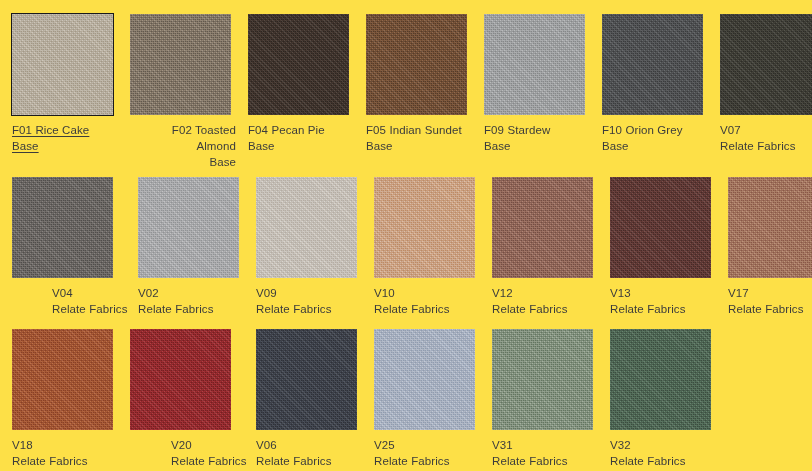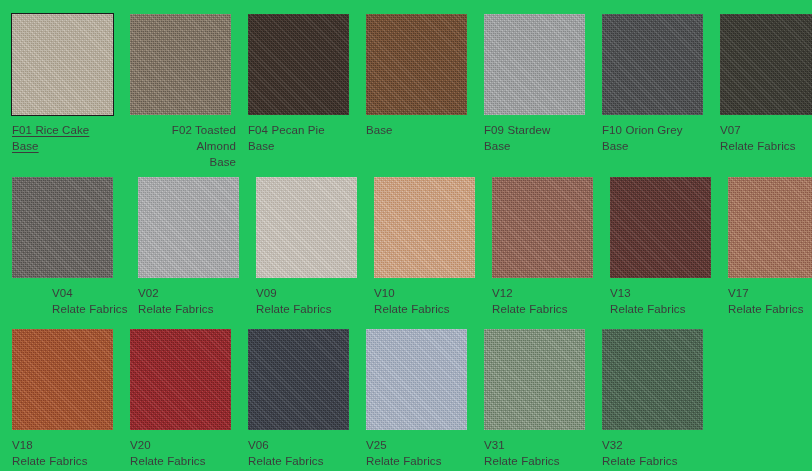--- a/index.html
+++ b/index.html
@@ -87,21 +87,21 @@
   .swatch-label .ln { display: block; }
 
   .swatch-cell.selected .swatch-label .ln {
     text-decoration: underline;
     text-underline-offset: 2px;
   }
 </style>
 </head>
 <body>
 
-<div id="swatch-grid" style="background: #22c55e;">
+<div id="swatch-grid" style="background: #fde047;">
     <div class="swatch-row row-0">
       <div class="swatch-cell selected">
         <div class="swatch-tile selected" style="background: rgb(185, 175, 158);">
           <span class="weave"></span>
           <span class="weave2"></span>
         </div>
         <div class="swatch-label" style="color: rgb(60, 60, 60);">
           <span class="ln">F01 Rice Cake</span>
           <span class="ln">Base</span>
         </div>
@@ -126,20 +126,21 @@
           <span class="ln">F04 Pecan Pie</span>
           <span class="ln">Base</span>
         </div>
       </div>
       <div class="swatch-cell">
         <div class="swatch-tile" style="background: rgb(110, 76, 51);">
           <span class="weave"></span>
           <span class="weave2"></span>
         </div>
         <div class="swatch-label" style="color: rgb(60, 60, 60);">
+          <span class="ln">F05 Indian Sundet</span>
           <span class="ln">Base</span>
         </div>
       </div>
       <div class="swatch-cell">
         <div class="swatch-tile" style="background: rgb(158, 160, 162);">
           <span class="weave"></span>
           <span class="weave2"></span>
         </div>
         <div class="swatch-label" style="color: rgb(60, 60, 60);">
           <span class="ln">F09 Stardew</span>
@@ -248,21 +249,21 @@
         <div class="swatch-label" style="color: rgb(60, 60, 60);">
           <span class="ln">V18</span>
           <span class="ln">Relate Fabrics</span>
         </div>
       </div>
       <div class="swatch-cell">
         <div class="swatch-tile" style="background: rgb(145, 38, 42);">
           <span class="weave"></span>
           <span class="weave2"></span>
         </div>
-        <div class="swatch-label" style="color: rgb(60, 60, 60);">
+        <div class="swatch-label" style="color: rgb(60, 60, 60); margin-left: 41px;">
           <span class="ln">V20</span>
           <span class="ln">Relate Fabrics</span>
         </div>
       </div>
       <div class="swatch-cell">
         <div class="swatch-tile" style="background: rgb(58, 62, 71);">
           <span class="weave"></span>
           <span class="weave2"></span>
         </div>
         <div class="swatch-label" style="color: rgb(60, 60, 60);">

